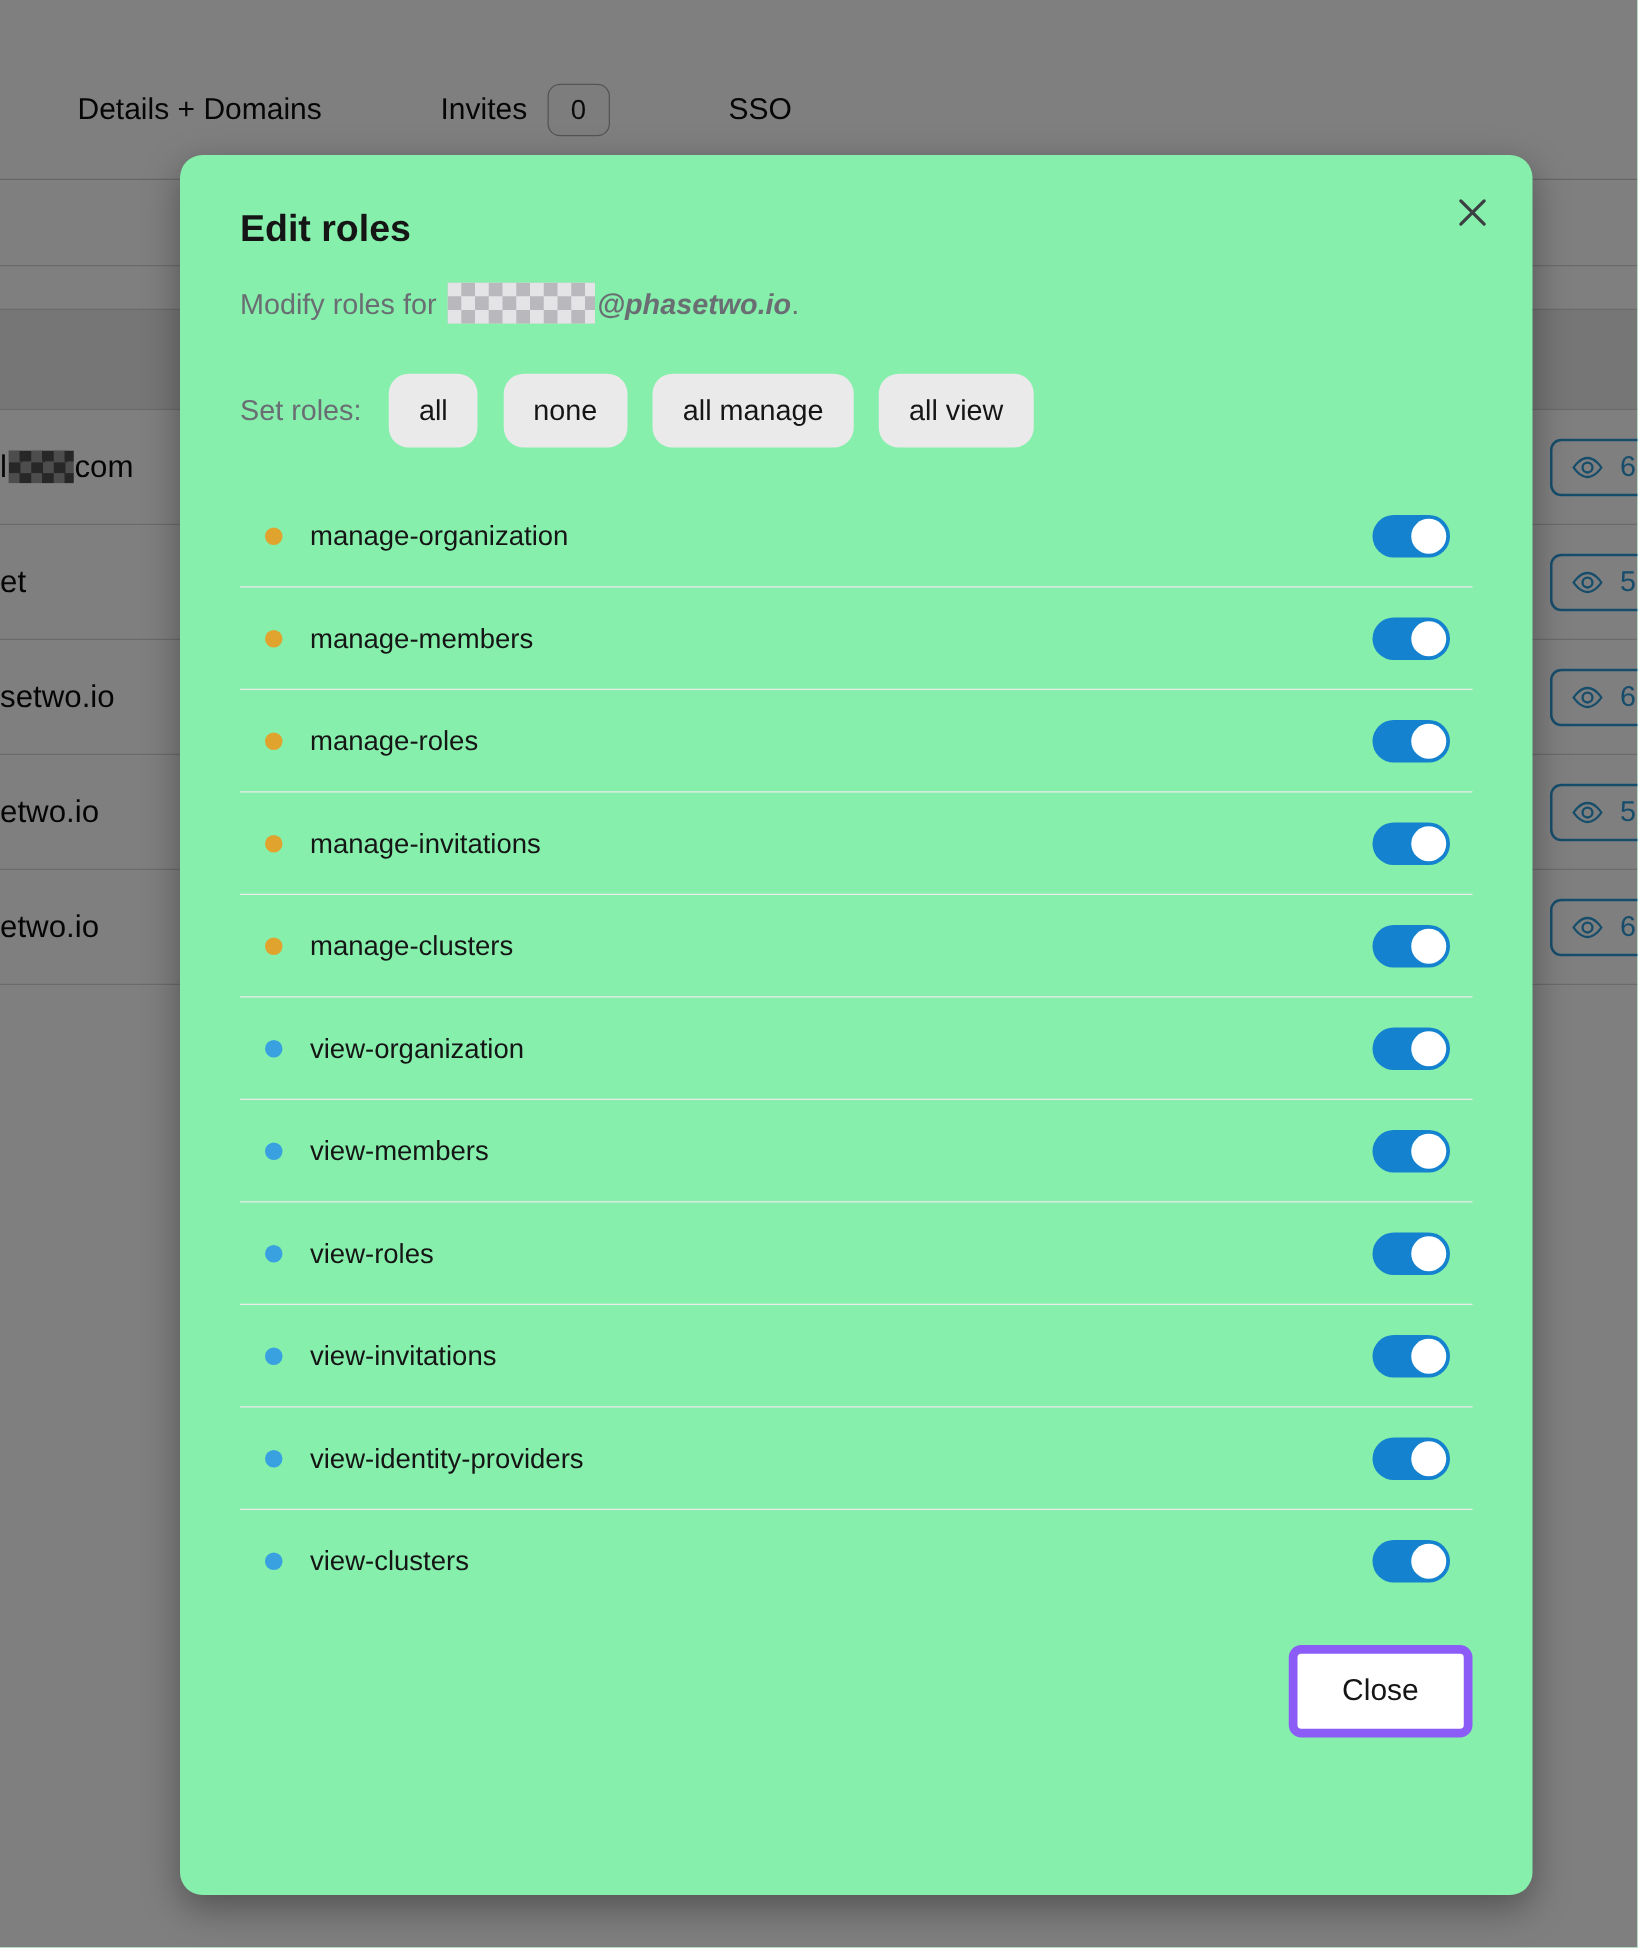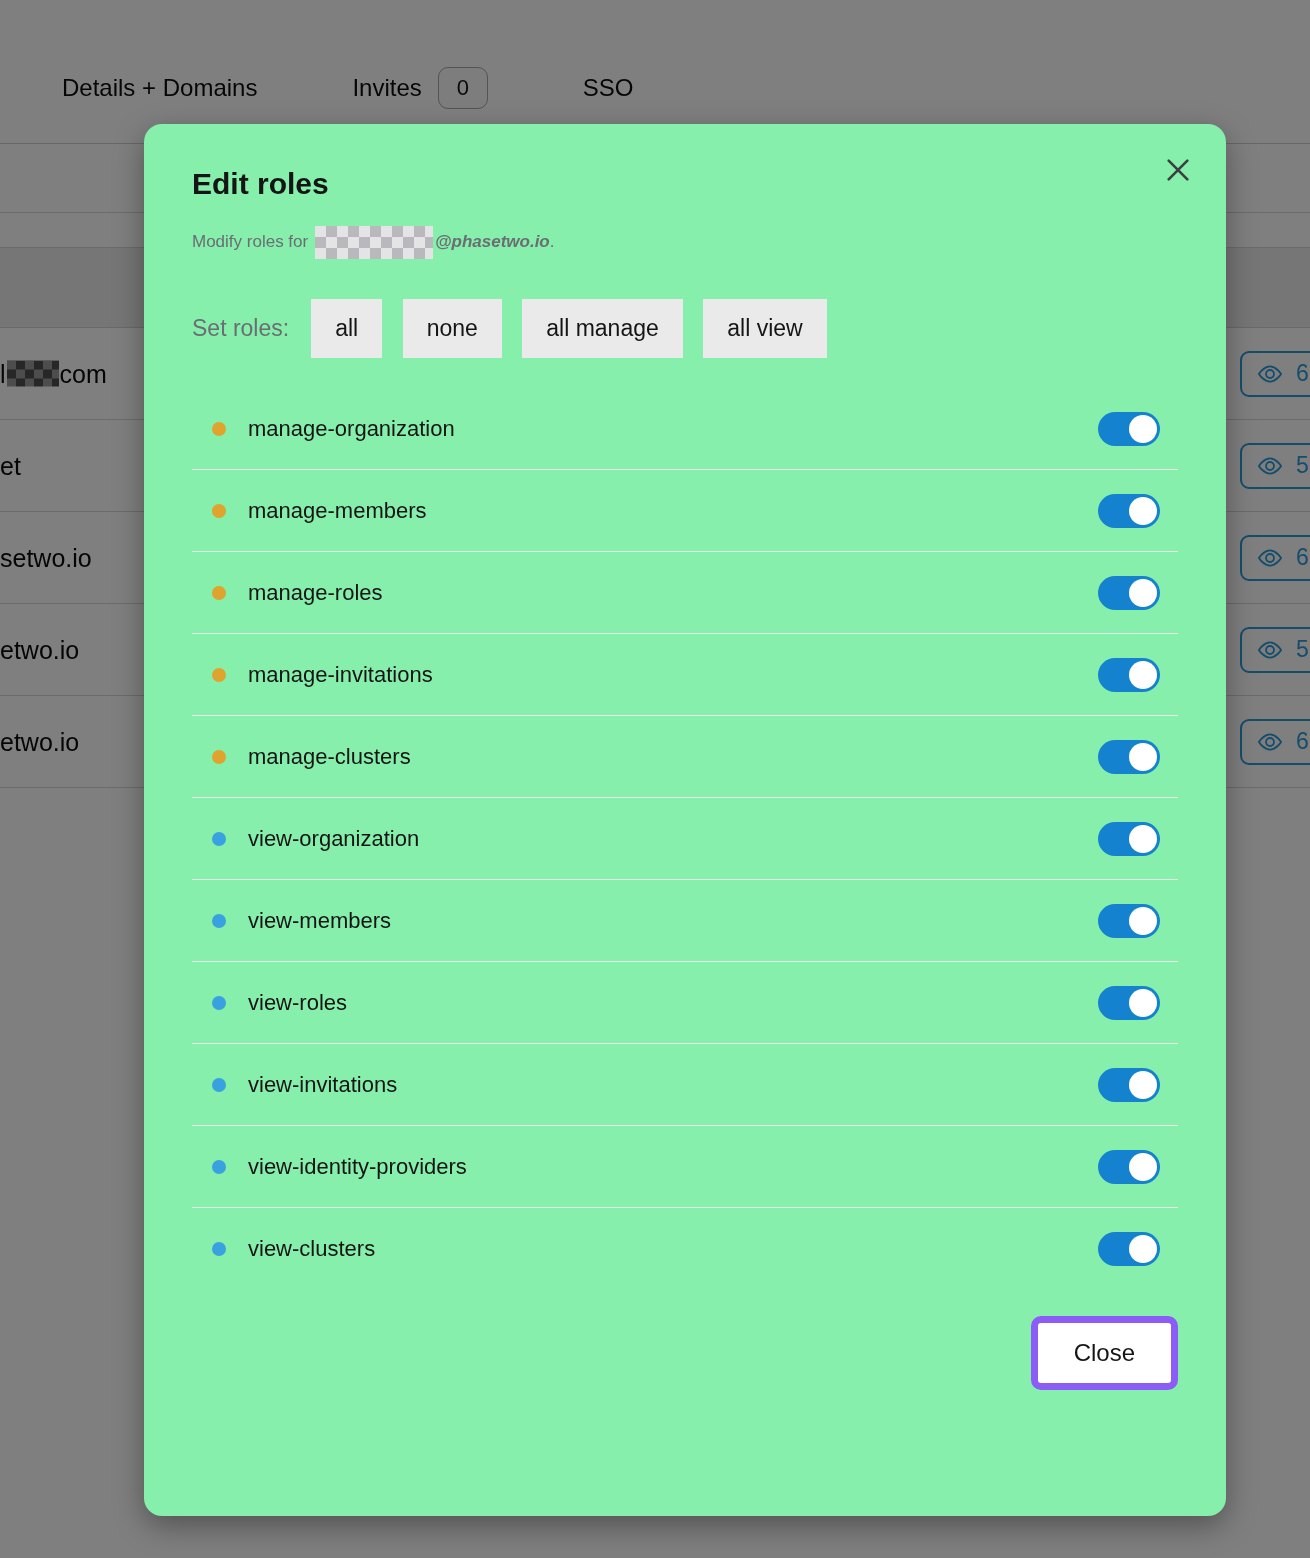--- a/index.html
+++ b/index.html
@@ -62,33 +62,33 @@
     box-shadow: 0 10px 30px rgba(0,0,0,0.35);
     padding: 0 48px;
     margin-top: 44px;
   }
   .modal-x {
     position: absolute; top: 24px; right: 26px; width: 44px; height: 44px;
     display: flex; align-items: center; justify-content: center; cursor: pointer;
   }
   .modal-title { padding-top: 42px; font-size: 30px; line-height: 36px; font-weight: 700; color: #151515; }
   .modal-subtitle {
-    margin-top: 24px; font-size: 17px; line-height: 32px; color: #6a6e73;
-    display: flex; align-items: flex-start; white-space: pre;
+    margin-top: 24px; font-size: 23px; line-height: 32px; color: #6a6e73;
+    display: flex; align-items: center; white-space: pre;
   }
   .modal-subtitle b { color: #6a6e73; font-weight: 700; font-style: italic; }
   .subtitle-blob {
     display: inline-block; width: 118px; height: 33px; margin: 0 2px;
     background: repeating-conic-gradient(#b9b9bd 0% 25%, #e4e4e7 0% 50%) 0 0/22px 22px;
   }
 
   .set-roles-row { margin-top: 40px; display: flex; align-items: center; }
   .set-roles-label { font-size: 23px; color: #6a6e73; margin-right: 22px; }
   .set-roles-btn {
-    border: none; background: #eaeaea; border-radius: 0;
+    border: none; background: #eaeaea; border-radius: 16px;
     padding: 16px 24px; margin-right: 16px;
     font-family: "Liberation Sans", sans-serif; font-size: 23px; color: #151515; cursor: pointer;
   }
 
   .roles-list { margin-top: 30px; }
   .role-row { height: 82px; display: flex; align-items: center; border-bottom: 1px solid #ebebeb; }
   .role-row:last-child { border-bottom: none; }
   .role-dot { width: 14px; height: 14px; border-radius: 50%; margin-left: 20px; flex: 0 0 auto; }
   .role-dot.manage { background: var(--manage-dot, #e0a32e); }
   .role-dot.view { background: var(--view-dot, #3aa1e0); }

